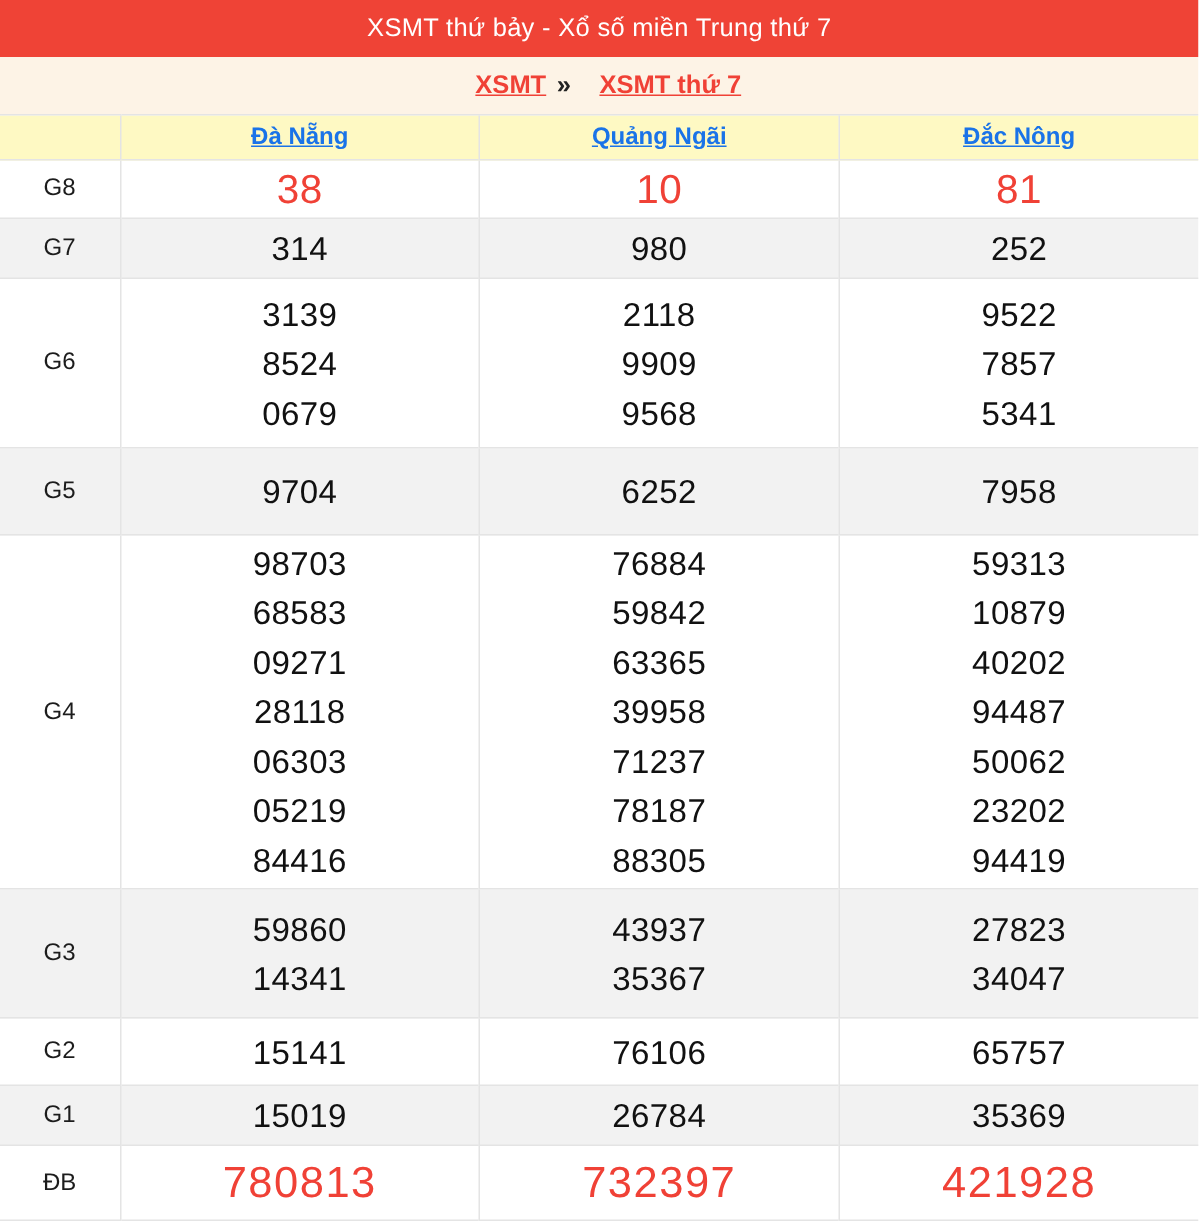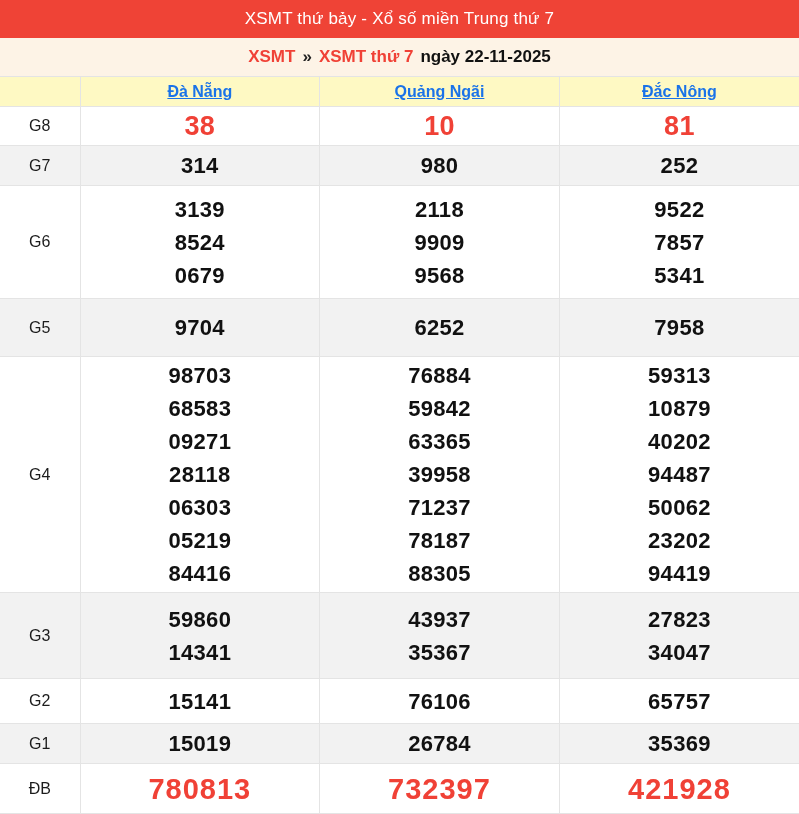--- a/index.html
+++ b/index.html
@@ -25,21 +25,21 @@
   }
   .app-header .title{
     color:#ffffff;font-size:17px;font-weight:normal;letter-spacing:.2px;
   }
   .breadcrumb{
     height:38px;background:var(--crumb-bg);
     display:flex;align-items:center;justify-content:center;gap:7px;
     font-size:17px;font-weight:bold;
   }
   .breadcrumb a{
-    color:var(--accent);cursor:pointer;
+    color:var(--accent);text-decoration:underline;cursor:pointer;margin-left:12px;
   }
   .breadcrumb .sep{color:#222;font-weight:bold;}
   .breadcrumb .date{color:#111;}
   table{
     width:799px;border-collapse:collapse;table-layout:fixed;
   }
   td{
     border-top:1px solid var(--border);
     text-align:center;vertical-align:middle;
     padding:2px 0;
@@ -50,40 +50,39 @@
   thead tr{height:30px;}
   thead td{background:#fef9c3;}
   .province a{
     color:var(--link-blue);font-size:16px;font-weight:bold;
     text-decoration:underline;cursor:pointer;
   }
   .label-cell{
     font-size:16px;color:#1c1c1c;font-weight:normal;
   }
   .num{
-    font-size:22px;font-weight:bold;color:var(--ink);
+    font-size:22px;font-weight:normal;color:var(--ink);
     line-height:33px;letter-spacing:.3px;
   }
   .red-large{color:var(--accent);font-size:27px;line-height:34px;}
   .red-xlarge{color:var(--accent);font-size:29px;line-height:36px;letter-spacing:1px;}
   tbody{border-bottom:1px solid var(--border);}
   .page-bottom{height:6px;background:#fbfbfb;border-top:1px solid var(--border);}
 </style>
 </head>
 <body>
 
 <div class="app-header">
   <div class="title">XSMT thứ bảy - Xổ số miền Trung thứ 7</div>
 </div>
 
 <div class="breadcrumb">
   <a>XSMT</a>
   <span class="sep">»</span>
   <a>XSMT thứ 7</a>
-  <span class="date">ngày 22-11-2025</span>
 </div>
 
 <table>
   <colgroup>
     <col class="col-label">
       <col>
       <col>
       <col>
   </colgroup>
   <thead>

